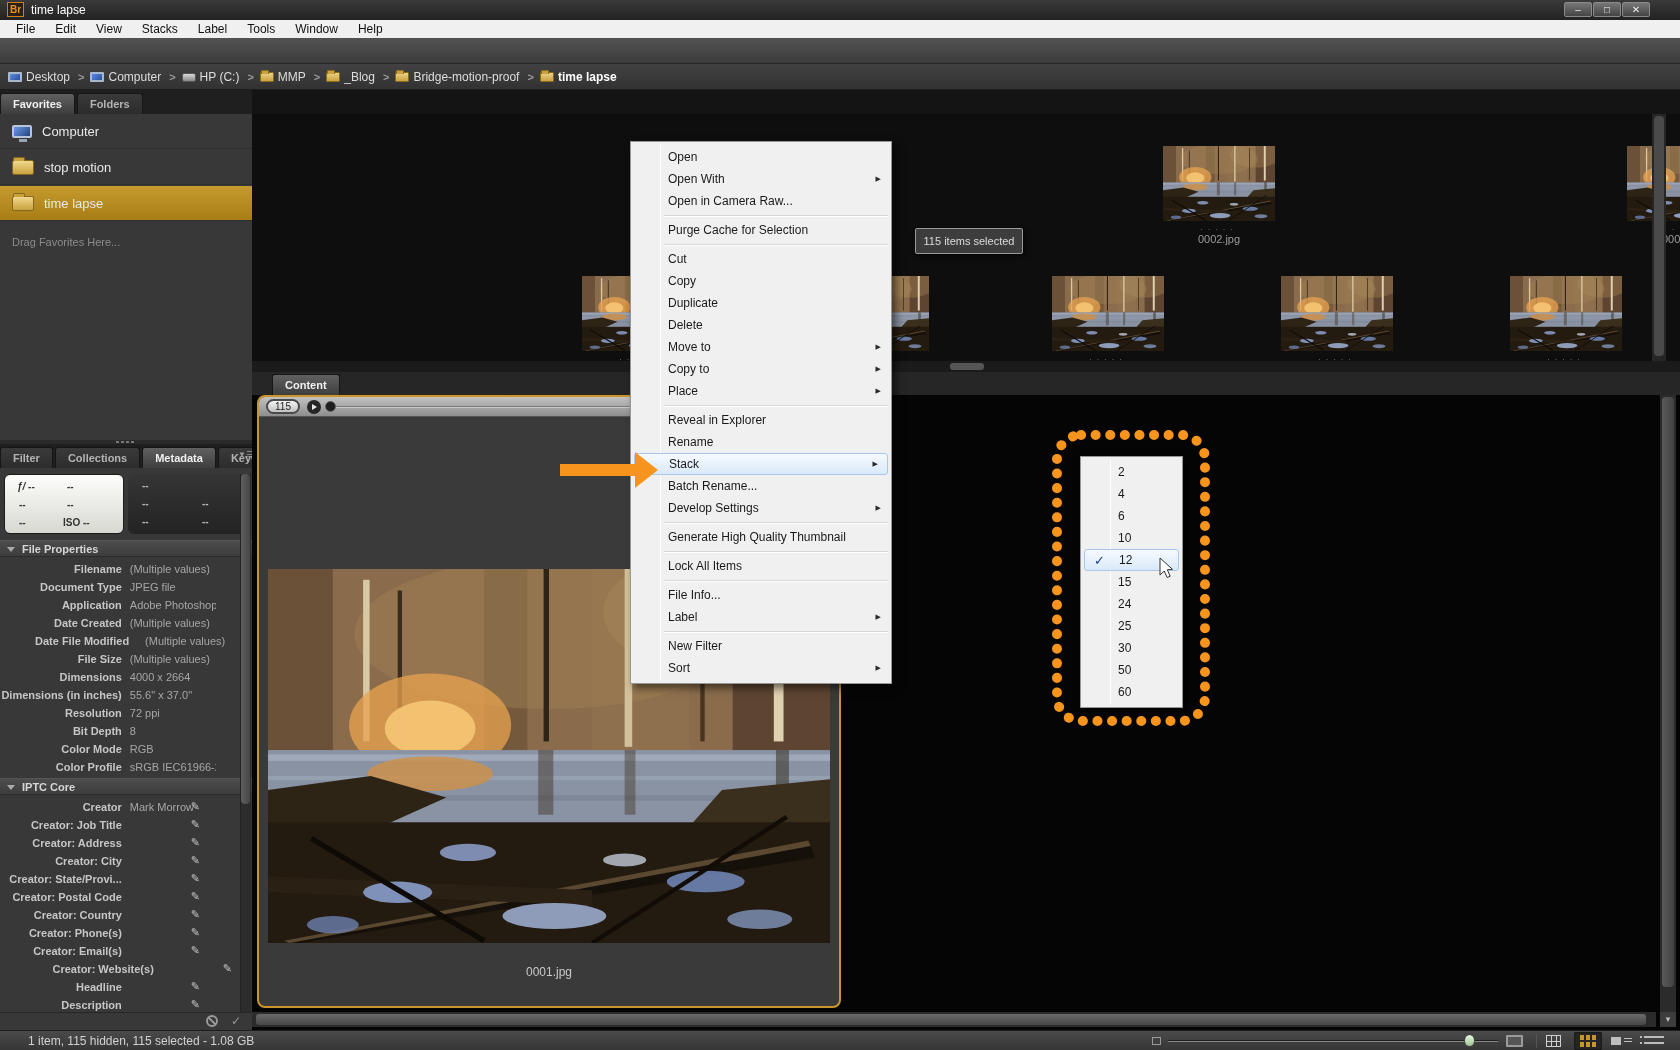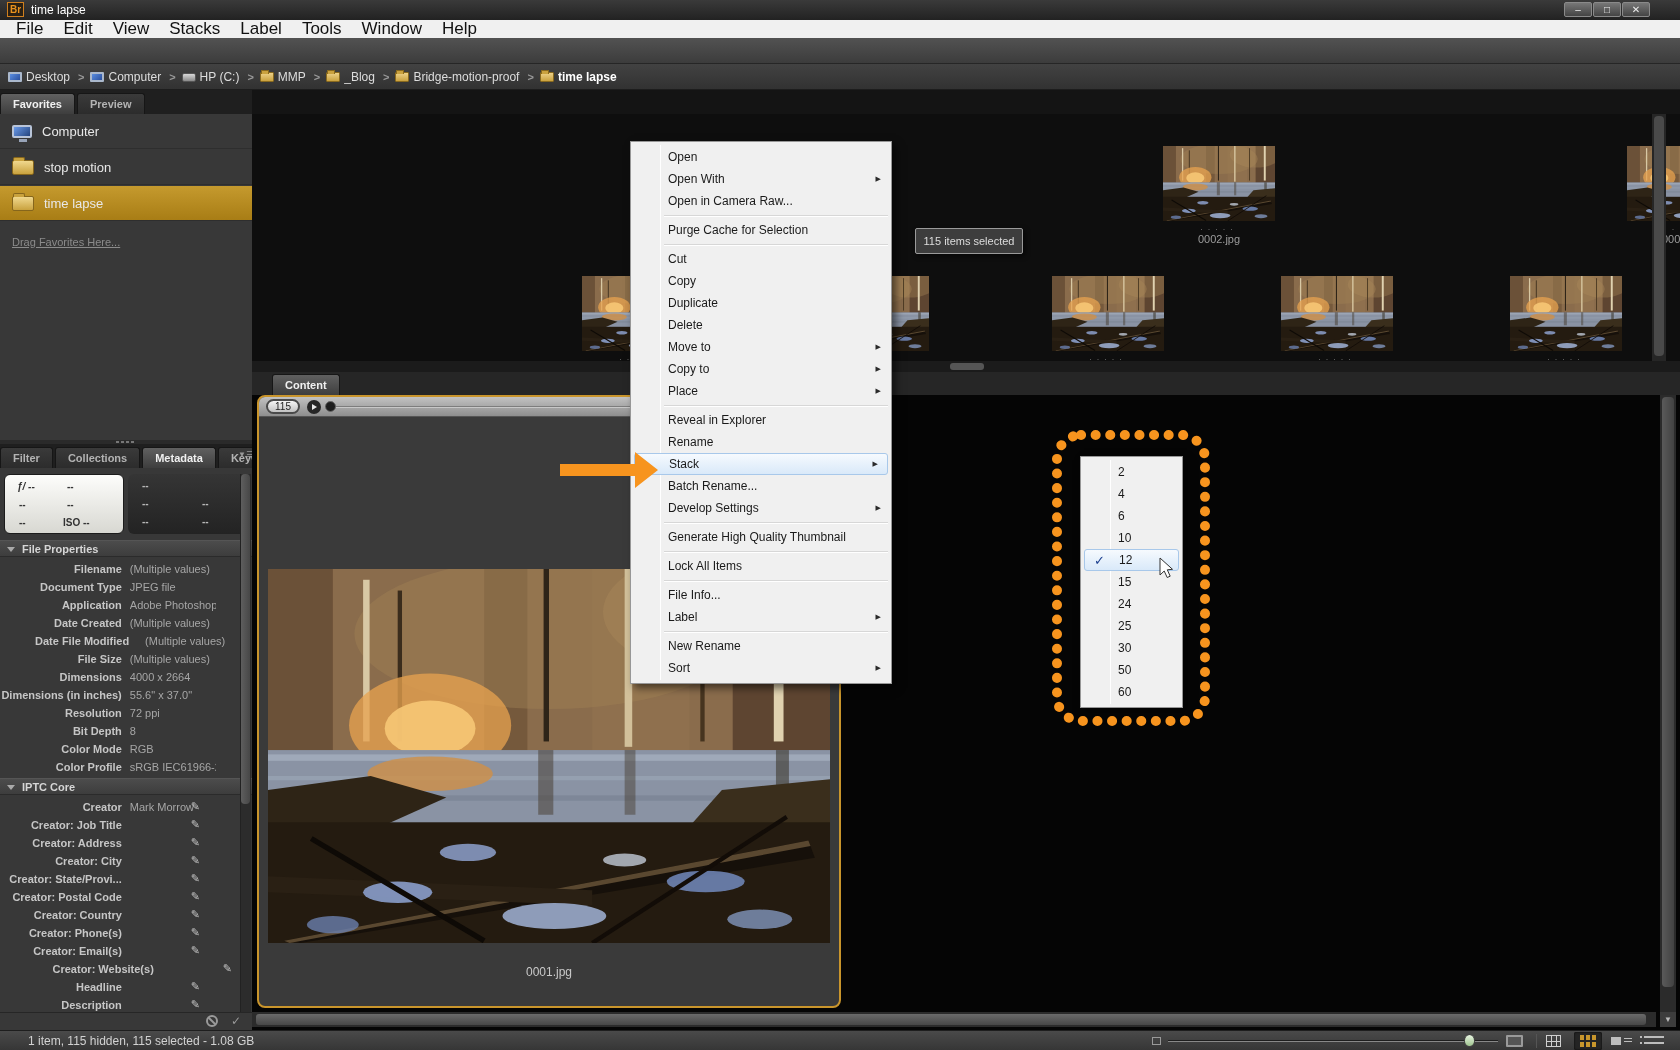--- a/index.html
+++ b/index.html
@@ -15,21 +15,21 @@
     border:1px solid #cf7f1e; color:#e8921e; font-weight:bold; font-size:10px;
     text-align:center; line-height:13px; }
   #win-title { left:31px; top:3px; font-size:12px; color:#fff; }
   .winbtn { top:2px; width:28px; height:15px; border:1px solid #8a8a8a;
     background:linear-gradient(#777,#444); color:#eee; font-size:10px;
     text-align:center; line-height:13px; border-radius:2px; }
 
   
   #menubar { left:0; top:20px; width:1680px; height:18px; background:#f0f0f0;
     display:flex; align-items:center; padding-left:6px; }
-  .menubar-item { font-size:17px; color:#111; padding:0 10px; }
+  .menubar-item { font-size:12px; color:#111; padding:0 10px; }
 
   
   #toolbar { left:0; top:38px; width:1680px; height:26px;
     background:linear-gradient(#525252,#3c3c3c); border-bottom:1px solid #262626; }
   .tico { color:#b9b9b9; font-size:14px; line-height:24px; }
   .tsep { top:42px; width:1px; height:18px; background:#2a2a2a; }
   #workspace-label { font-size:12px; font-weight:bold; color:#e3e3e3; top:45px; }
   #search-box { left:1468px; top:42px; width:204px; height:19px; background:#fff;
     border:1px solid #222; border-radius:3px; }
   .mag { position:absolute; left:5px; top:3px; width:8px; height:8px;
@@ -88,21 +88,21 @@
   .ficon { margin:0 10px 0 12px; position:relative; }
   .fitem.folder .ficon { width:22px; height:15px; background:linear-gradient(#f0d88e,#c9a23e);
     border:1px solid #86661c; border-radius:2px; }
   .fitem.folder .ficon::before { content:""; position:absolute; top:-4px; left:0; width:10px;
     height:3px; background:#c9a23e; border:1px solid #86661c; border-bottom:none; border-radius:2px 2px 0 0; }
   .fitem.computer .ficon { width:20px; height:13px; border:2px solid #b8c4d8;
     background:linear-gradient(135deg,#6a9ae8,#24447e); border-radius:2px; }
   .fitem.computer .ficon::after { content:""; position:absolute; left:5px; bottom:-6px;
     width:8px; height:3px; background:#98a4b8; }
   .flabel { font-size:13px; color:#e8e8e8; }
-  #drag-hint { left:12px; top:146px; font-size:11px; color:#8b8b8b;text-decoration:underline; }
+  #drag-hint { left:12px; top:146px; font-size:11px; color:#8b8b8b; }
   #lp-splitter { left:0; top:350px; width:252px; height:4px; background:#2a2a2a; }
   #lp-splitter::after { content:""; position:absolute; left:116px; top:1px; width:20px; height:2px;
     background:repeating-linear-gradient(90deg,#777 0 3px,transparent 3px 5px); }
 
   
   #placard-left { left:4px; top:384px; width:120px; height:60px; background:linear-gradient(#fdfdfb,#d8d8d2);
     border-radius:6px; border:1px solid #1c1c1c; }
   #placard-right { left:128px; top:384px; width:120px; height:60px; background:linear-gradient(#353535,#232323);
     border-radius:6px; }
   .plrow { position:absolute; font-size:10px; color:#333; font-weight:bold; }
@@ -391,21 +391,21 @@
     <div class="abs icon-folder-s" style="left:1596px;top:71px"></div>
     <span class="abs pico" style="left:1618px;font-size:8px">▼</span>
     <div class="abs icon-folder-s" style="left:1636px;top:71px"></div>
     <div class="abs trash" style="left:1662px"></div>
   </div>
 
   <div class="abs" id="left-panel">
     <div class="tabrow" style="top:0">
 
     <span class="ptab active" style="color: rgb(240, 240, 240); background: linear-gradient(rgb(96, 96, 96), rgb(62, 62, 62));">Favorites</span>
-        <span class="ptab">Preview</span>
+        <span class="ptab">Folders</span>
       </div>
     <div id="fav-list">
 
         <div class="fitem computer" style="top: 24px;">
           <i class="ficon"></i>
           <span class="flabel">Computer</span>
         </div>
 
         <div class="fitem folder" style="top: 60px;">
           <i class="ficon"></i>
@@ -727,21 +727,21 @@
       <div class="mrow"><span>Batch Rename...</span></div>
       <div class="mrow arrow"><span>Develop Settings</span></div>
       <div class="mrow sep"><span></span></div>
       <div class="mrow"><span>Generate High Quality Thumbnail</span></div>
       <div class="mrow sep"><span></span></div>
       <div class="mrow"><span>Lock All Items</span></div>
       <div class="mrow sep"><span></span></div>
       <div class="mrow"><span>File Info...</span></div>
       <div class="mrow arrow"><span>Label</span></div>
       <div class="mrow sep"><span></span></div>
-      <div class="mrow"><span>New Rename</span></div>
+      <div class="mrow"><span>New Filter</span></div>
       <div class="mrow arrow"><span>Sort</span></div>
     </div>
 
 
   <div class="menu" id="framerate-menu">
     <div class="gutterline"></div>
 
   <div class="mrow"><span>2</span></div>
       <div class="mrow"><span>4</span></div>
       <div class="mrow"><span>6</span></div>

